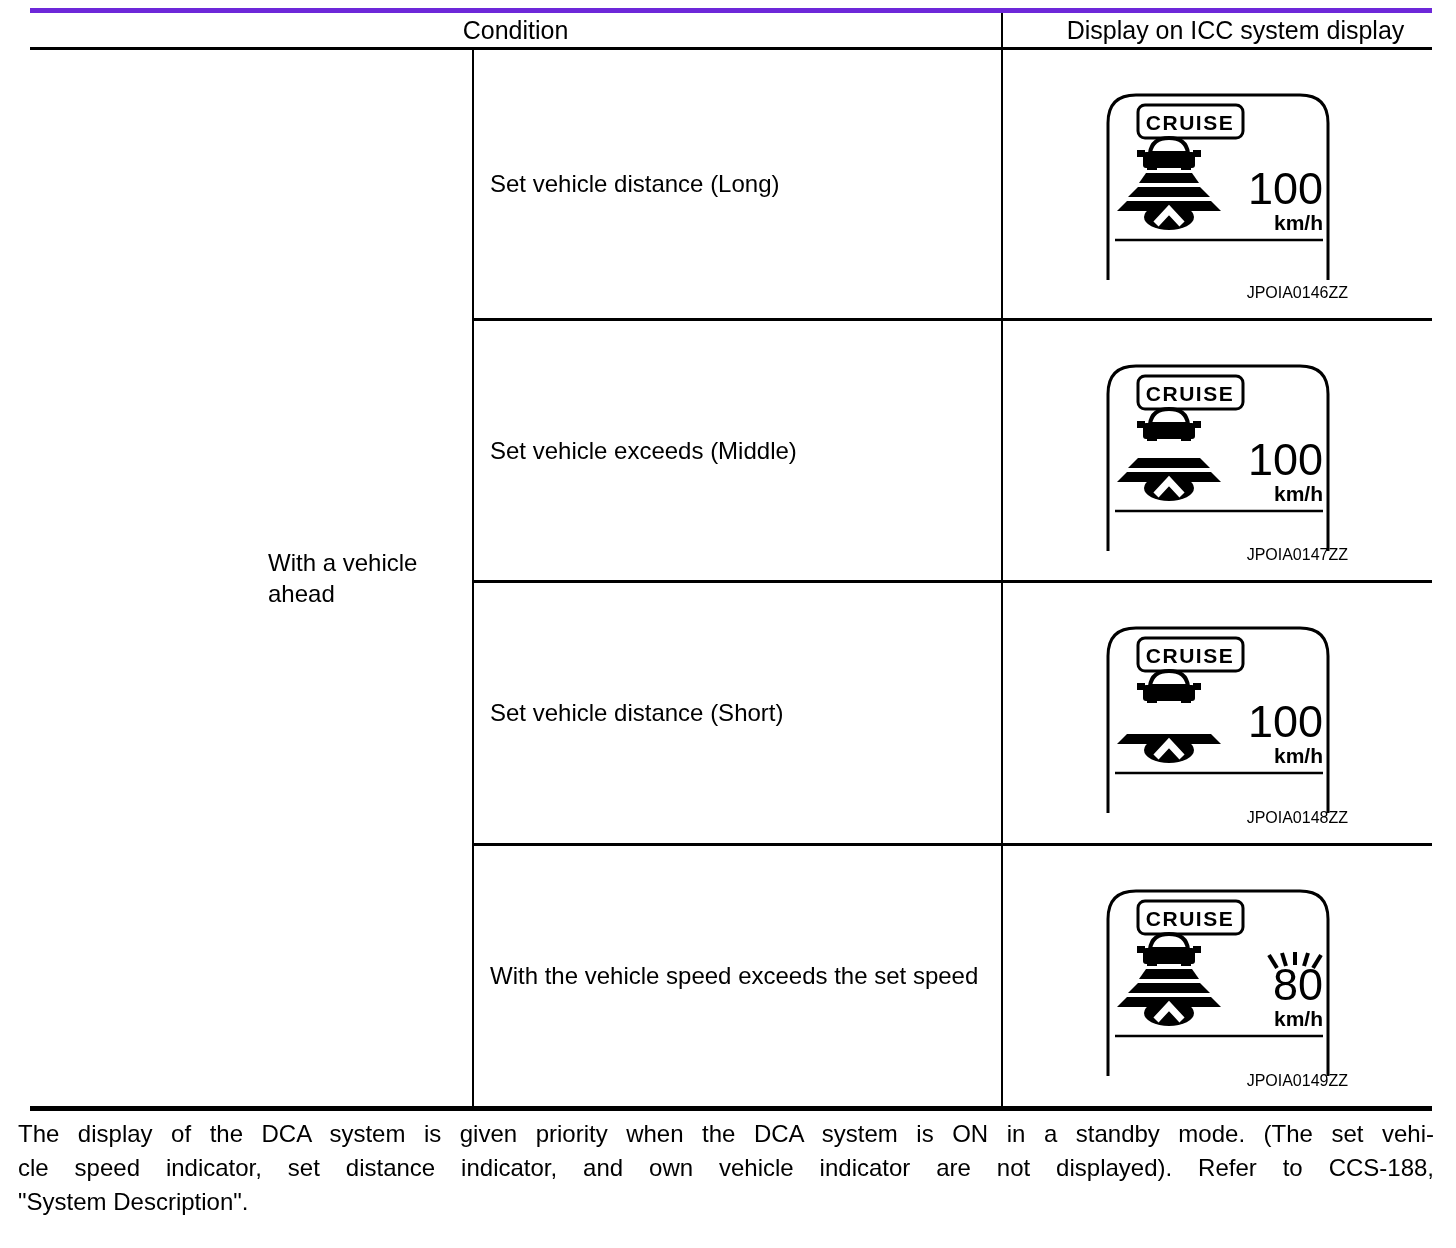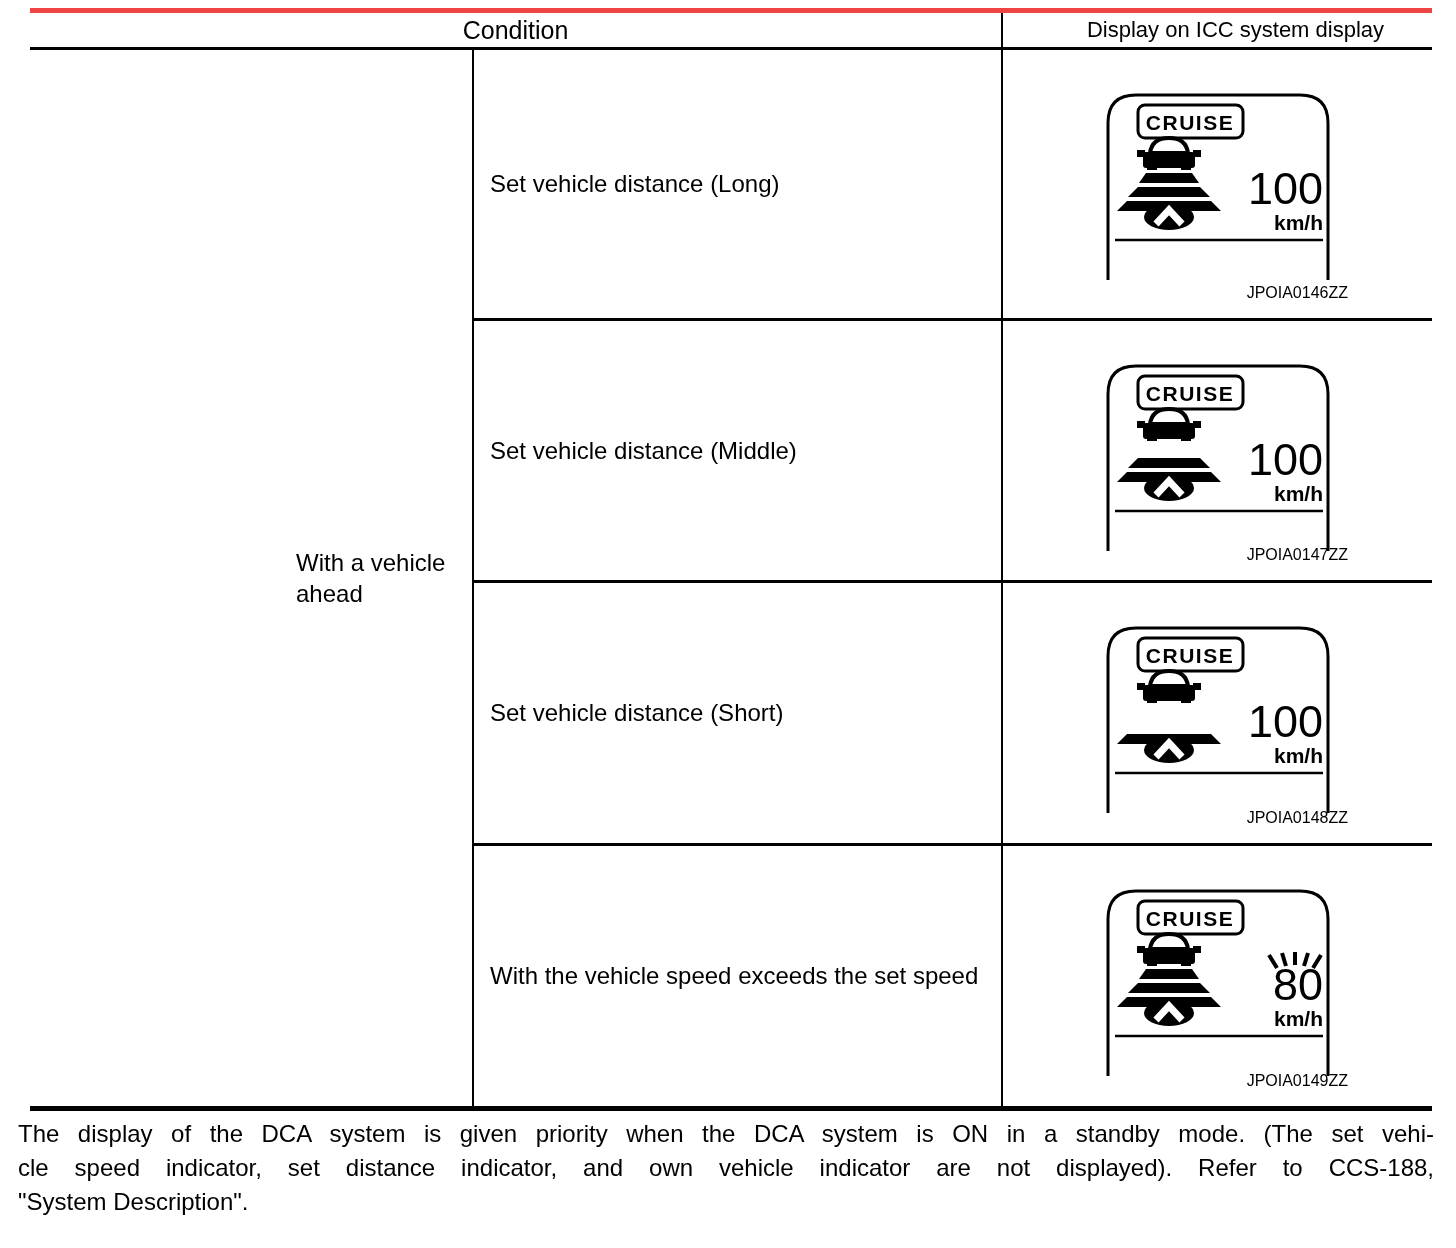--- a/index.html
+++ b/index.html
@@ -19,37 +19,37 @@
     background: #fff;
   }
 
   
   .icc-table {
     margin: 8px 24px 0 30px;
     width: 1402px;
   }
   .thead {
     display: flex;
-    border-top: 5px solid #ef4444;
+    border-top: 5px solid #6d28d9;
     border-bottom: 3px solid #000;
     height: 34px;
     align-items: center;
   }
   .thead .h-cond {
     width: 971px;
     border-right: 2px solid #000;
     height: 100%;
     display: flex; align-items: center; justify-content: center;
     font-size: 25px;
   }
   .thead .h-disp {
     flex: 1;
     height: 100%;
     display: flex; align-items: center; justify-content: center;
-    font-size: 22px;
+    font-size: 25px;
     padding-left: 36px;
   }
   .tbody {
     display: grid;
     grid-template-columns: 223px 221px 529px 429px;
     grid-template-rows: 271px 262px 263px 260px;
     border-bottom: 5px solid #000;
   }
   .cell { box-sizing: border-box; }
   .c-control {
@@ -59,21 +59,20 @@
     padding-left: 18px;
     font-size: 24px;
   }
   .c-ahead {
     grid-column: 2; grid-row: 1 / 5;
     border-right: 2px solid #000;
     display: flex; align-items: center;
     padding-left: 15px; padding-right: 24px;
     font-size: 24px;
     line-height: 31px;
-    margin-left: 28px;
   }
   .c-cond {
     grid-column: 3;
     border-right: 2px solid #000;
     display: flex; align-items: center;
     padding-left: 16px; padding-right: 14px;
     font-size: 24px;
   }
   .c-disp {
     grid-column: 4;
@@ -163,21 +162,21 @@
               <path d="M211,90 L215,77"></path>
               <path d="M220,92 L228,79"></path>
           </g>
           <text class="speed-text" x="230" y="124" text-anchor="end">100</text>
           <text class="unit-text" x="230" y="150" text-anchor="end">km/h</text>
           <line x1="22" y1="160" x2="230" y2="160" stroke="#000" stroke-width="2.5"></line>
         </svg>
         <div class="img-code">JPOIA0146ZZ</div>
       </div>
 
-      <div class="cell c-cond rb" style="grid-row:2">Set vehicle distance (Middle)</div>
+      <div class="cell c-cond rb" style="grid-row:2">Set vehicle exceeds (Middle)</div>
       <div class="cell c-disp rb" style="grid-row:2">
         <svg class="icc-display" width="250" height="200" viewBox="0 0 250 200">
           <path d="M15,200 L15,43 Q15,15 43,15 L207,15 Q235,15 235,43 L235,200" fill="none" stroke="#000" stroke-width="3"></path>
           <rect x="45" y="25" width="105" height="33" rx="7" fill="none" stroke="#000" stroke-width="3"></rect>
           <text class="cruise-text" x="97" y="50" text-anchor="middle">CRUISE</text>
           <g>
             <rect x="44" y="70" width="8" height="7" fill="#000"></rect>
               <rect x="100" y="70" width="8" height="7" fill="#000"></rect>
             <rect x="50" y="72" width="52" height="16" rx="3" fill="#000"></rect>
             <rect x="54" y="86" width="10" height="4" fill="#000"></rect>

